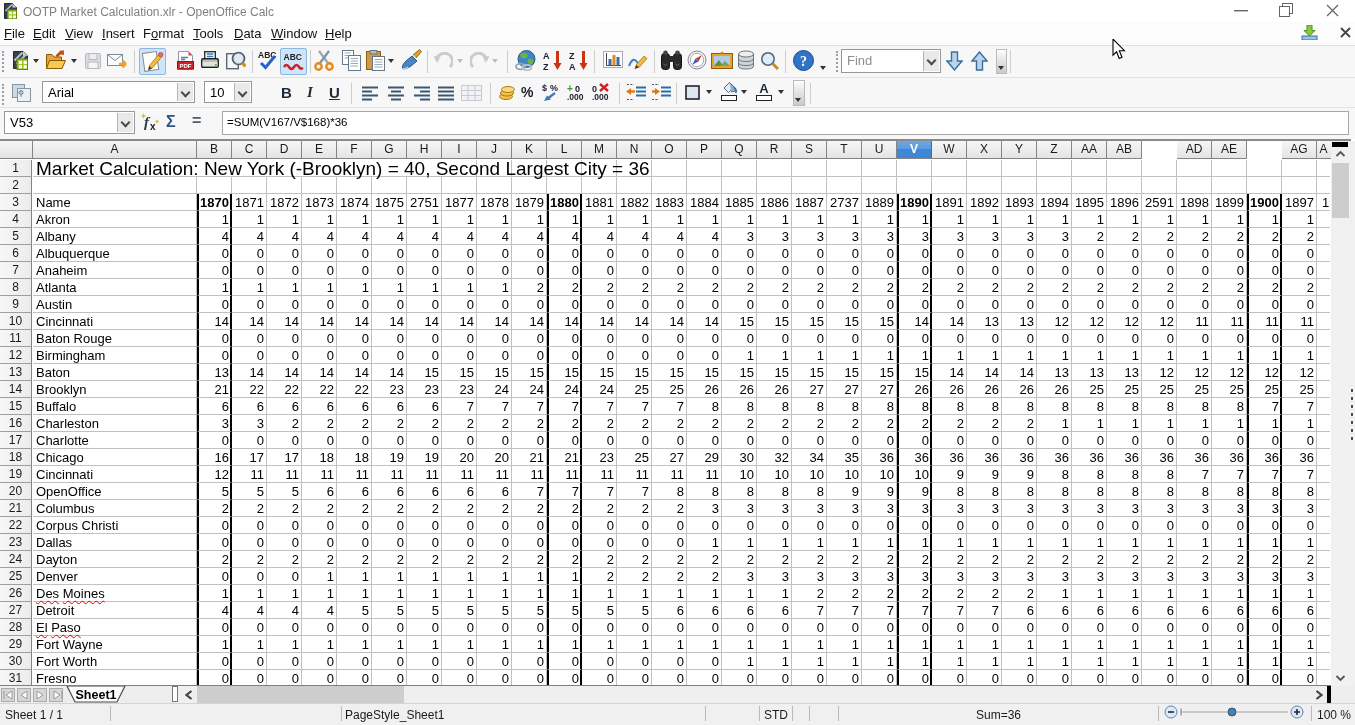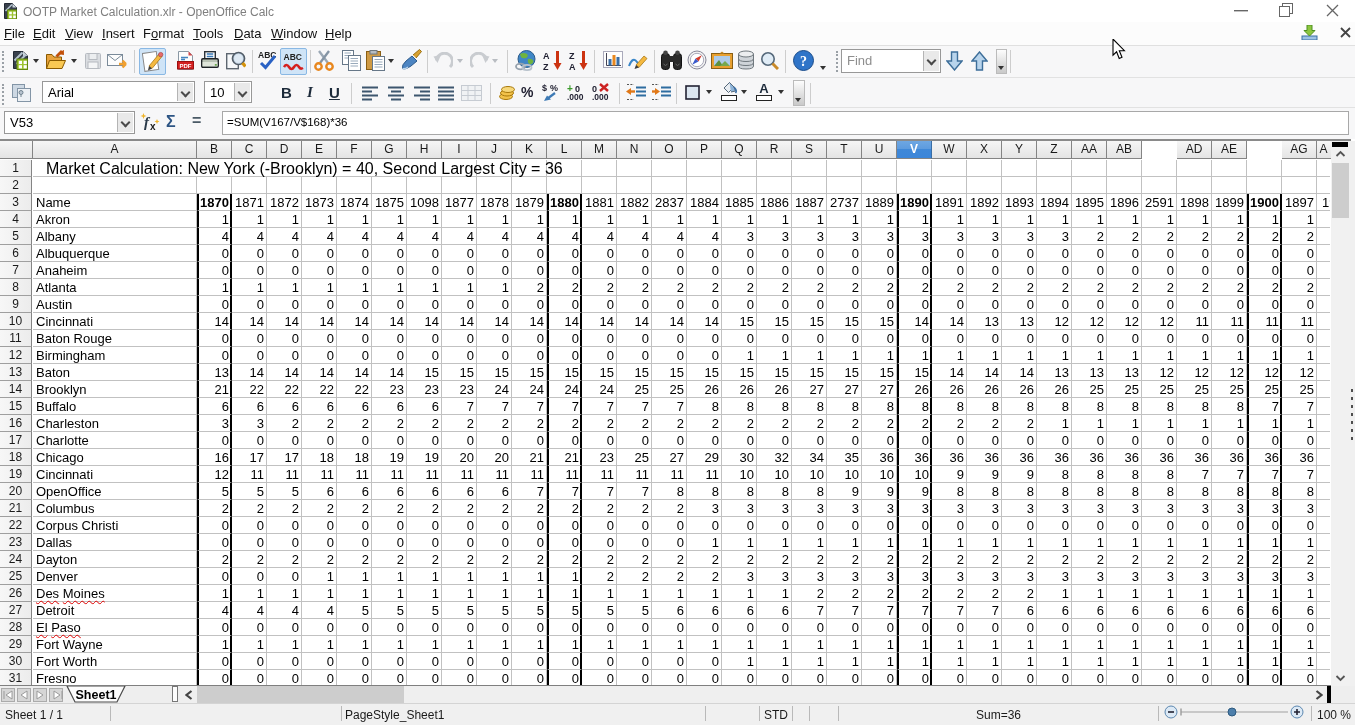--- a/index.html
+++ b/index.html
@@ -36,21 +36,21 @@
 .rh{width:32px;height:17px;border-right:1px solid #848484;border-bottom:1px solid #9f9f9f;background:linear-gradient(90deg,#f7f7f7,#ececec);font-size:12px;color:#1a1a1a;text-align:center;line-height:16px}
 .rh:last-child{height:16px}
 #gridwrap{position:absolute;left:33px;top:160px;width:1297px;height:525px;overflow:hidden;background:#fff}
 #grid{border-collapse:separate;border-spacing:0;table-layout:fixed;width:1297px}
 #grid td{height:17px;border-right:1px solid #c1c1c1;border-bottom:1px solid #c1c1c1;font-size:13px;color:#000;padding:0 2px 0 0;text-align:right;vertical-align:middle;white-space:nowrap;overflow:visible}
 #grid td.a{text-align:left;padding:0 0 0 3px}
 #grid td.nb{border-right:none}
 #grid td.tk{border-left:2px solid #000;border-right:2px solid #000;padding-right:1px}
 #grid td.b{font-weight:bold}
 #grid td.ah{border-right:none;text-align:left;padding-left:5px}
-.ov{position:absolute;left:13px;top:0;line-height:17px;white-space:nowrap;z-index:5;background:transparent;font-size:16px}
+.ov{position:absolute;left:3px;top:0;line-height:17px;white-space:nowrap;z-index:5;background:transparent;font-size:19px}
 .sp{text-decoration:underline;text-decoration-style:wavy;text-decoration-color:#e00000;text-decoration-thickness:1px;text-underline-offset:2px}
 
 #vscroll{position:absolute;left:1331px;top:141px;width:19px;height:545px;background:#f1f1f1}
 #vsplit{position:absolute;left:1332px;top:142px;width:16px;height:5px;background:#000}
 #vthumb{position:absolute;left:1332px;top:163px;width:17px;height:55px;background:#cdcdcd}
 #rightedge{position:absolute;left:1350px;top:141px;width:5px;height:562px;background:#f0f0f0}
 
 #tabbar{position:absolute;left:0;top:686px;width:1355px;height:18px;background:#eeeeee}
 .navb{position:absolute;top:688px;width:14px;height:14px;background:#d6d6d6;border:1px solid #ababab}
 #sheettab{position:absolute;left:64px;top:686px;width:64px;height:17px}
@@ -633,28 +633,28 @@
             <td class="ah"></td>
           </tr>
 <tr>
             <td class="a">Name</td>
             <td class="n tk b">1870</td>
             <td class="n ">1871</td>
             <td class="n ">1872</td>
             <td class="n ">1873</td>
             <td class="n ">1874</td>
             <td class="n ">1875</td>
-            <td class="n ">1098</td>
+            <td class="n ">2751</td>
             <td class="n ">1877</td>
             <td class="n ">1878</td>
             <td class="n ">1879</td>
             <td class="n tk b">1880</td>
             <td class="n ">1881</td>
             <td class="n ">1882</td>
-            <td class="n ">2837</td>
+            <td class="n ">1883</td>
             <td class="n ">1884</td>
             <td class="n ">1885</td>
             <td class="n ">1886</td>
             <td class="n ">1887</td>
             <td class="n ">2737</td>
             <td class="n ">1889</td>
             <td class="n tk b">1890</td>
             <td class="n ">1891</td>
             <td class="n ">1892</td>
             <td class="n ">1893</td>

